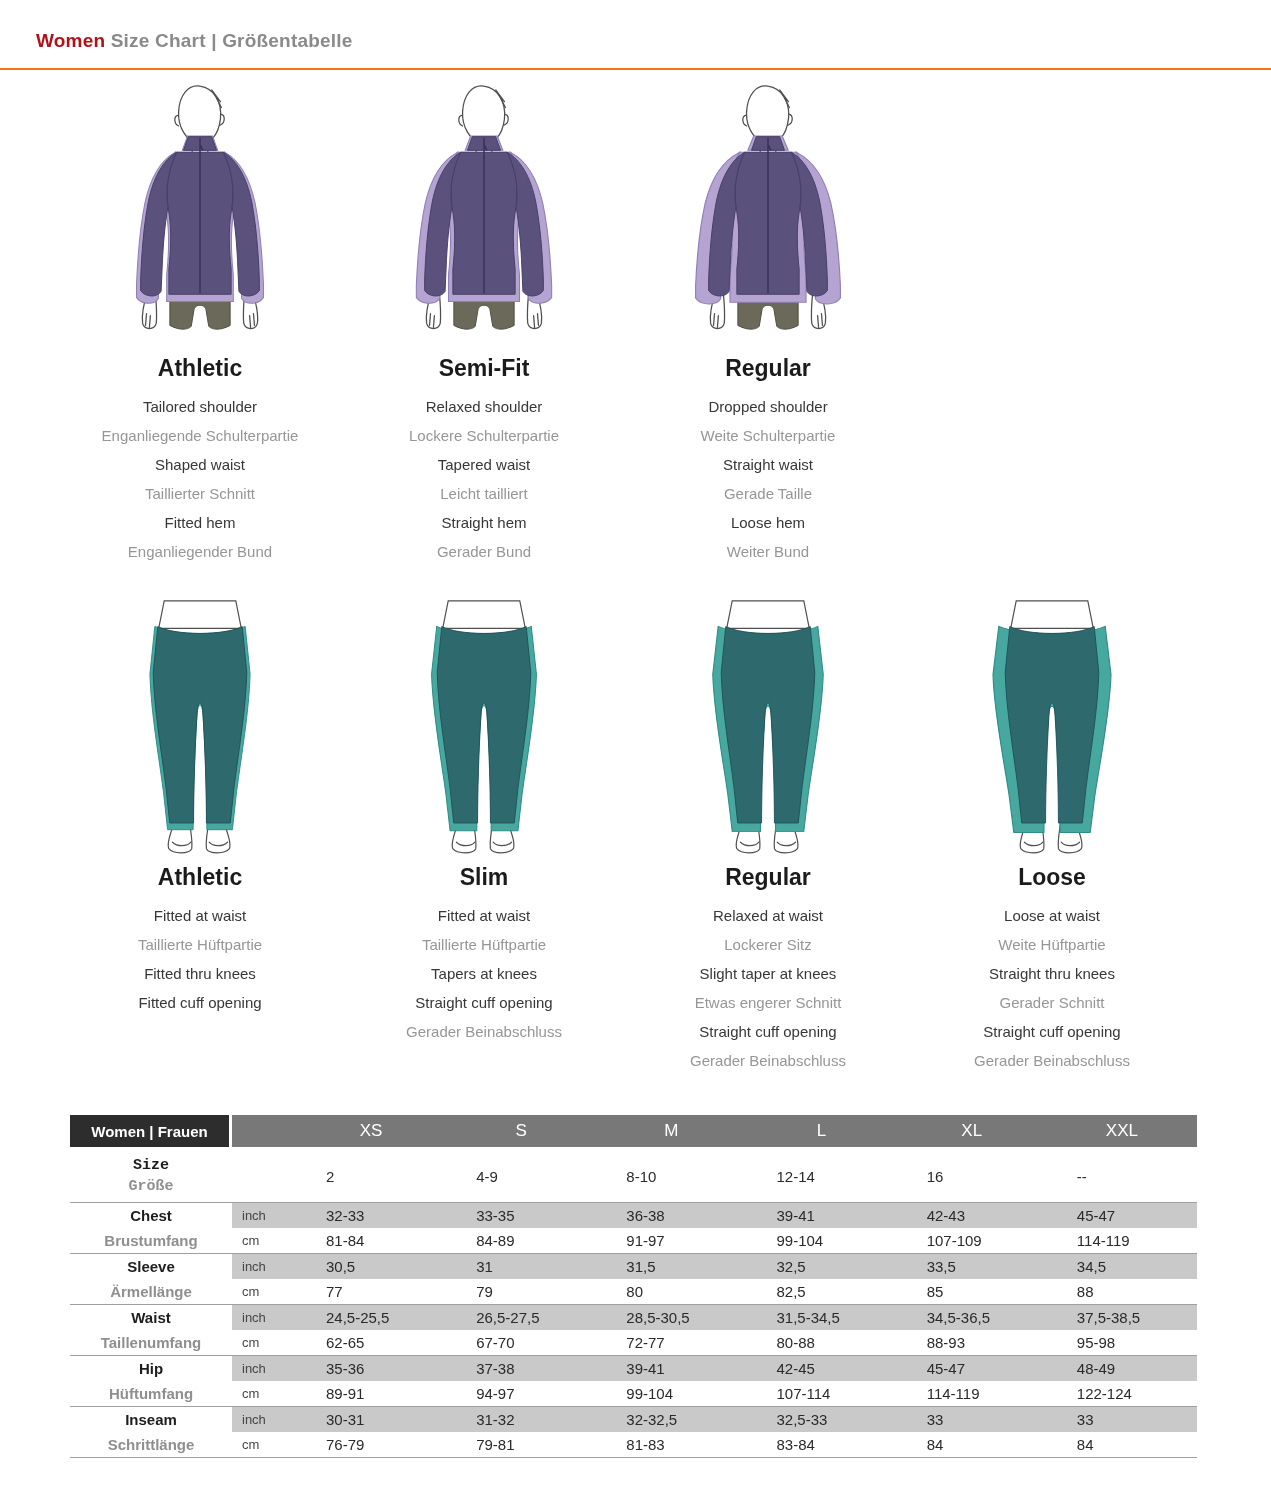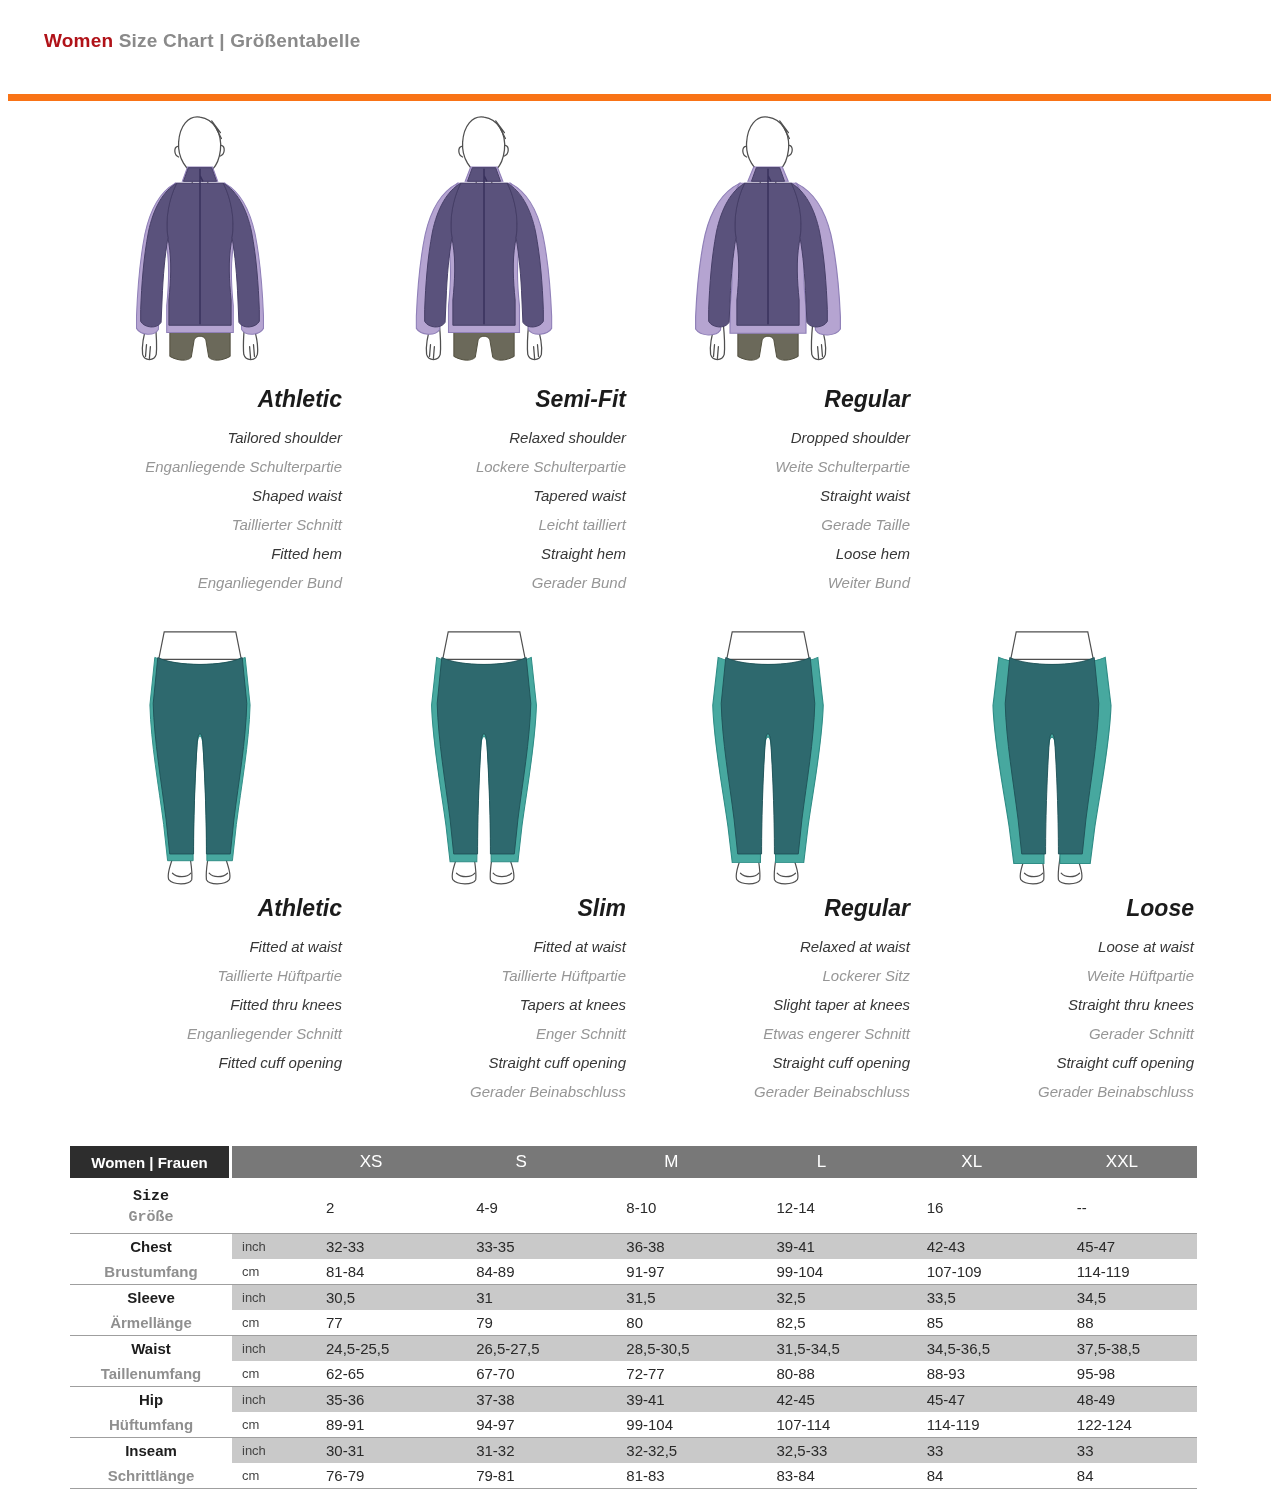--- a/index.html
+++ b/index.html
@@ -1,28 +1,28 @@
 <!DOCTYPE html>
 <html><head>
 <meta charset="utf-8">
 <style>
   html,body{margin:0;padding:0;background:#fff;}
   body{width:1271px;font-family:"Liberation Sans",sans-serif;-webkit-font-smoothing:antialiased;}
 
   
-  .page-header{padding:30px 0 42px 36px;border-bottom:7px solid #f97316;margin-left:8px;}
+  .page-header{padding:30px 0 16px 36px;border-bottom:2px solid #f97316;}
   .page-header h1{margin:0;font-size:19px;font-weight:700;letter-spacing:.2px;}
   .page-header .women{color:#b01218;}
   .page-header .rest{color:#8a8a8a;}
 
   
   .fit-grid{display:grid;padding-left:58px;}
   .fit-grid.tops{grid-template-columns:repeat(3,284px);margin-top:12px;}
   .fit-grid.bottoms{grid-template-columns:repeat(4,284px);margin-top:22px;}
-  .fit-card{text-align:right;font-style:italic;}
+  .fit-card{text-align:center;}
   .figure{display:block;margin:0 auto;}
   .jacket-svg{width:214px;height:265px;}
   .pants-svg{width:202px;height:268px;}
   .fit-title{margin:8px 0 10px;font-size:23px;font-weight:700;color:#1b1b1b;}
   .ln{margin:0;font-size:15px;line-height:29px;}
   .ln.en{color:#373737;}
   .ln.de{color:#969696;}
 
   
   .outline{fill:#ffffff;stroke:#4f4f4f;stroke-width:1.3;stroke-linecap:round;}
@@ -207,21 +207,20 @@
           <use href="#g-pants"></use>
         </g>
       <g class="dark-pants">
           <use href="#g-pants"></use>
         </g>
     </svg>
     <h2 class="fit-title">Athletic</h2>
     <p class="ln en">Fitted at waist</p>
     <p class="ln de">Taillierte Hüftpartie</p>
     <p class="ln en">Fitted thru knees</p>
-    <p class="ln de">Enganliegender Schnitt</p>
     <p class="ln en">Fitted cuff opening</p>
   </div>
 
   <div class="fit-card">
     <svg class="figure pants-svg" viewBox="0 0 220 292">
       <g class="outline">
           <use href="#g-waistband"></use>
         </g>
       <g class="outline">
           <use href="#g-feet"></use>
@@ -230,21 +229,20 @@
           <use href="#g-pants"></use>
         </g>
       <g class="dark-pants">
           <use href="#g-pants"></use>
         </g>
     </svg>
     <h2 class="fit-title">Slim</h2>
     <p class="ln en">Fitted at waist</p>
     <p class="ln de">Taillierte Hüftpartie</p>
     <p class="ln en">Tapers at knees</p>
-    <p class="ln de">Enger Schnitt</p>
     <p class="ln en">Straight cuff opening</p>
     <p class="ln de">Gerader Beinabschluss</p>
   </div>
 
   <div class="fit-card">
     <svg class="figure pants-svg" viewBox="0 0 220 292">
       <g class="outline">
           <use href="#g-waistband"></use>
         </g>
       <g class="outline">

